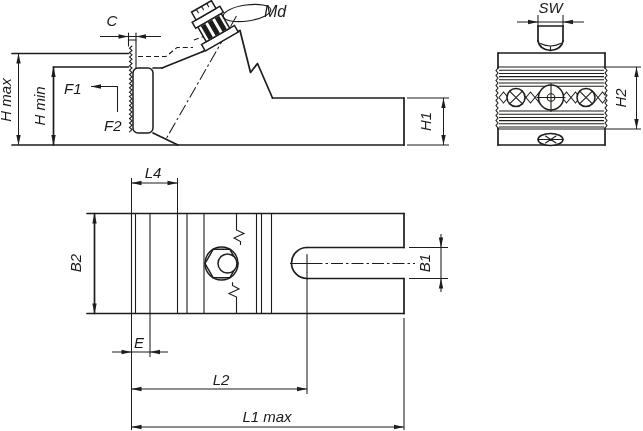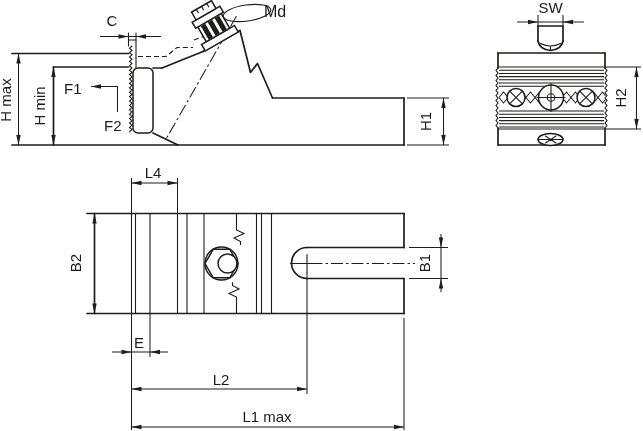--- a/index.html
+++ b/index.html
@@ -1,17 +1,17 @@
 <!DOCTYPE html>
 <html><head>
 <meta charset="utf-8">
 <style>
   html,body{margin:0;padding:0;background:#fff;}
   .stage{position:relative;width:643px;height:431px;background:#fff;overflow:hidden;
-         font-family:"Liberation Sans", sans-serif;}
+         font-family:"Liberation Sans", sans-serif;font-style:italic;}
   svg{position:absolute;left:0;top:0;}
   .outline{fill:none;stroke:#1d1d1b;stroke-width:1.7;stroke-linejoin:round;stroke-linecap:round;}
   .thin{fill:none;stroke:#1d1d1b;stroke-width:1.1;stroke-linecap:round;}
   .hatch{fill:none;stroke:#1d1d1b;stroke-width:1.05;}
   .dim{fill:none;stroke:#1d1d1b;stroke-width:1.05;}
   .ext{fill:none;stroke:#1d1d1b;stroke-width:1.05;}
   .dashed{fill:none;stroke:#1d1d1b;stroke-width:1.15;stroke-dasharray:5 3;}
   .cline{fill:none;stroke:#1d1d1b;stroke-width:1.05;stroke-dasharray:12 3 2.5 3;}
   .whitefill{fill:#ffffff;stroke:#1d1d1b;stroke-width:1.5;}
   .darkbar{fill:#1d1d1b;stroke:none;}

